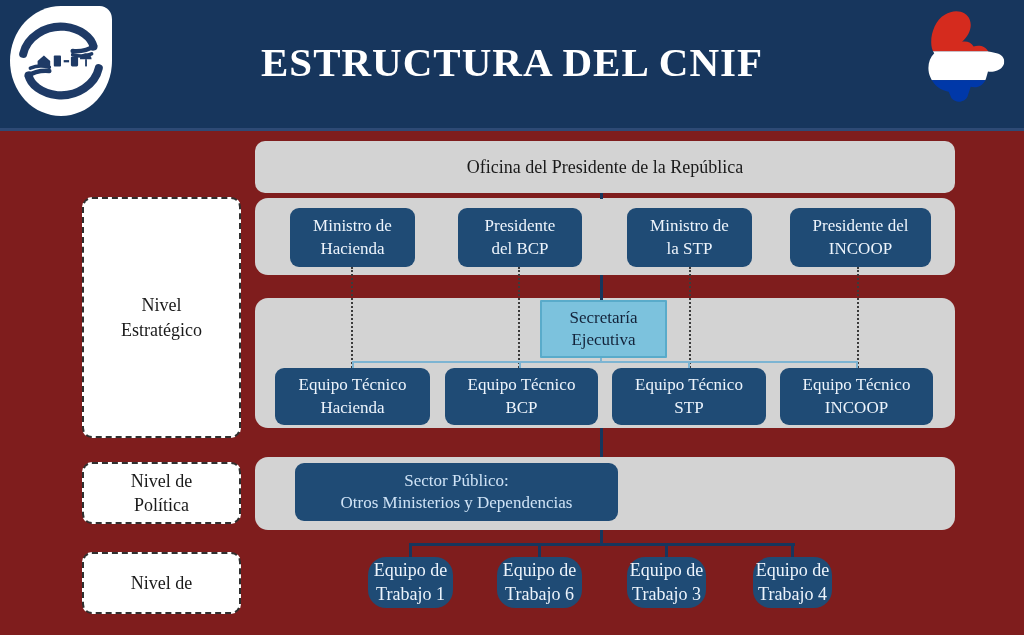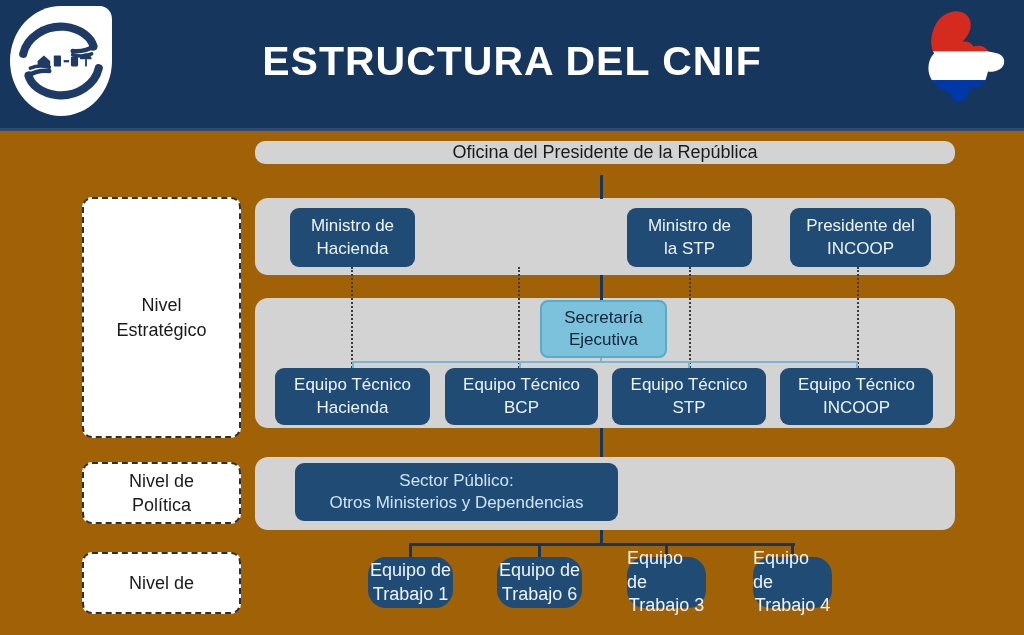--- a/index.html
+++ b/index.html
@@ -1,17 +1,17 @@
 <!DOCTYPE html>
 <html><head>
 <meta charset="utf-8">
 <style>
   html,body{margin:0;padding:0;background:#fff;}
-  #stage{position:relative;width:1024px;height:635px;background:#a16207;overflow:hidden;
-         font-family:Liberation Sans, sans-serif;}
+  #stage{position:relative;width:1024px;height:635px;background:#7f1d1d;overflow:hidden;
+         font-family:Liberation Serif, serif;}
 
   
   .hdr{position:absolute;left:0;top:0;width:1024px;height:128px;background:#17365d;
        border-bottom:3px solid #2e4a75;}
   .hdr-title{position:absolute;left:0;right:0;top:38px;text-align:center;color:#ffffff;
        font-size:41px;font-weight:bold;letter-spacing:1px;}
   .logo-wrap{position:absolute;left:10px;top:6px;width:102px;height:110px;}
   .logo-bg{position:absolute;inset:0;background:#ffffff;border-radius:50% 12% 50% 50%;}
   .logo-svg{position:absolute;left:6px;top:6px;}
   .flag-wrap{position:absolute;right:12px;top:8px;width:96px;height:102px;}
@@ -23,21 +23,21 @@
         color:#1a1a1a;font-size:18px;}
 
   
   .nbox{position:absolute;background:#1f4b75;border-radius:9px;z-index:3;
         display:flex;flex-direction:column;align-items:center;justify-content:center;
         color:#edf4fc;font-size:17px;line-height:1.3;text-align:left;}
   .nbox.sector{color:#cfe3f6;font-size:17px;}
   .nbox.work{font-size:18px;border-radius:18px;}
 
   
-  .sbox{position:absolute;background:#7cc2dd;border:2px solid #59abca;border-radius:8px;z-index:3;
+  .sbox{position:absolute;background:#7cc2dd;border:2px solid #59abca;border-radius:1px;z-index:3;
         display:flex;flex-direction:column;align-items:center;justify-content:center;
         color:#13233a;font-size:17px;line-height:1.3;text-align:center;}
 
   
   .lvl{position:absolute;background:#ffffff;border:2px dashed #2f2f2f;border-radius:10px;z-index:3;
        display:flex;flex-direction:column;align-items:center;justify-content:center;
        color:#1a1a1a;font-size:18px;line-height:1.35;text-align:center;}
 
   
   .vsolid{position:absolute;width:3px;background:#17365d;z-index:2;}
@@ -111,28 +111,32 @@
   <div class="vdot" style="left:689px;top:267px;height:101px;"></div>
   <div class="vdot" style="left:857px;top:267px;height:101px;"></div>
 
   <div class="vblue" style="left:600px;top:354px;height:8px;"></div>
   <div class="hblue" style="left:352px;top:361px;width:506px;"></div>
   <div class="vblue" style="left:352px;top:361px;height:7px;"></div>
   <div class="vblue" style="left:519px;top:361px;height:7px;"></div>
   <div class="vblue" style="left:688px;top:361px;height:7px;"></div>
   <div class="vblue" style="left:856px;top:361px;height:7px;"></div>
 
-  <div class="gbox" style="left:255px;top:141px;width:700px;height:23px;">
+  <div class="gbox" style="left:255px;top:141px;width:700px;height:52px;">
     <span>Oficina del Presidente de la República</span>
   </div>
 
   <div class="nbox" style="left:290px;top:208px;width:125px;height:59px;">
     <span>Ministro de</span>
     <span>Hacienda</span>
   </div>
+  <div class="nbox" style="left:458px;top:208px;width:124px;height:59px;">
+    <span>Presidente</span>
+    <span>del BCP</span>
+  </div>
   <div class="nbox" style="left:627px;top:208px;width:125px;height:59px;">
     <span>Ministro de</span>
     <span>la STP</span>
   </div>
   <div class="nbox" style="left:790px;top:208px;width:141px;height:59px;">
     <span>Presidente del</span>
     <span>INCOOP</span>
   </div>
 
   <div class="sbox" style="left:540px;top:300px;width:123px;height:54px;">

